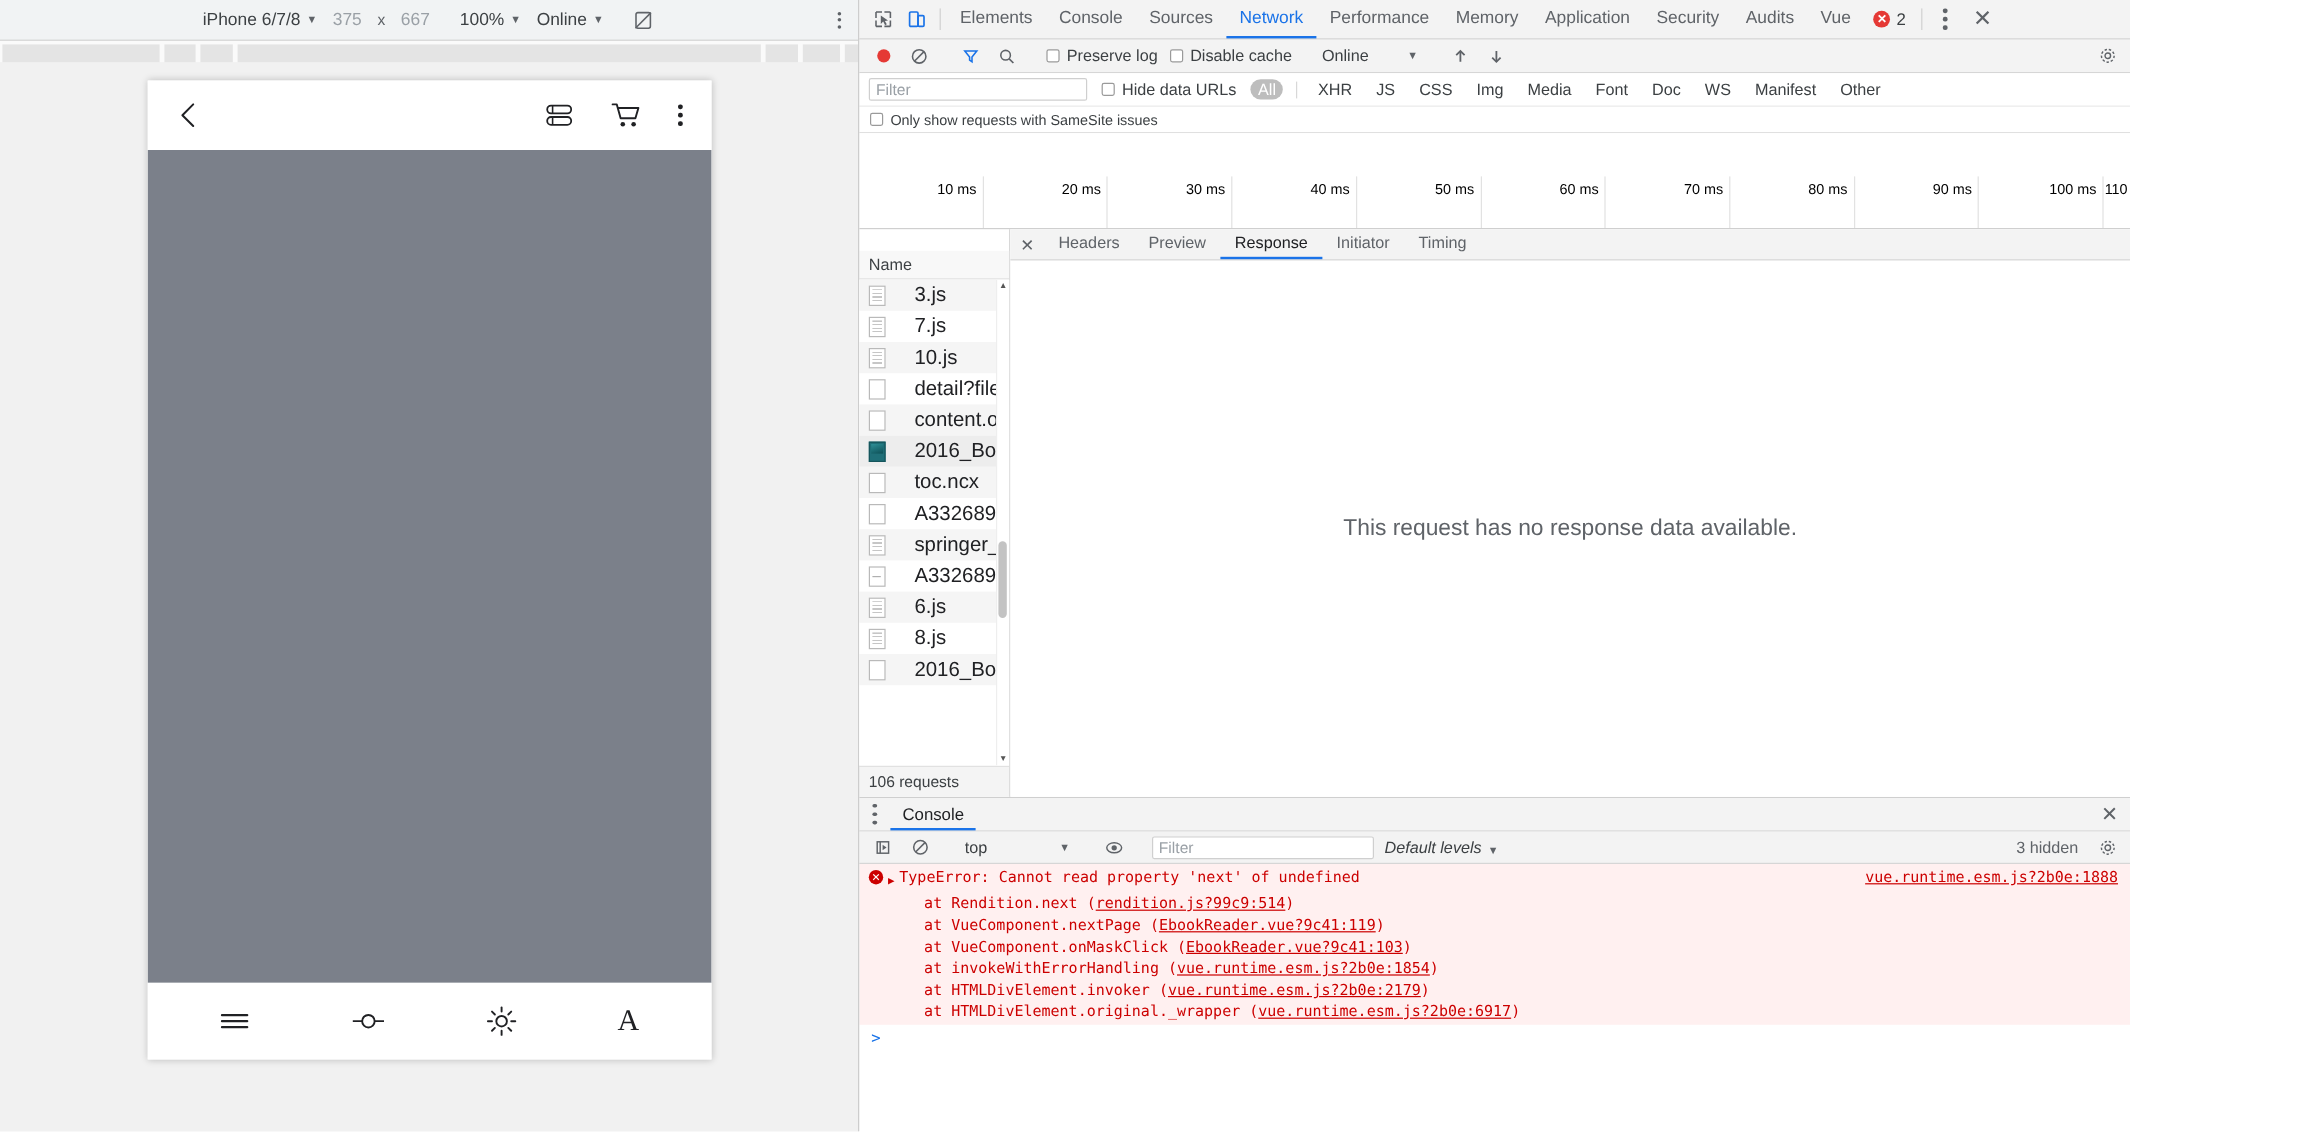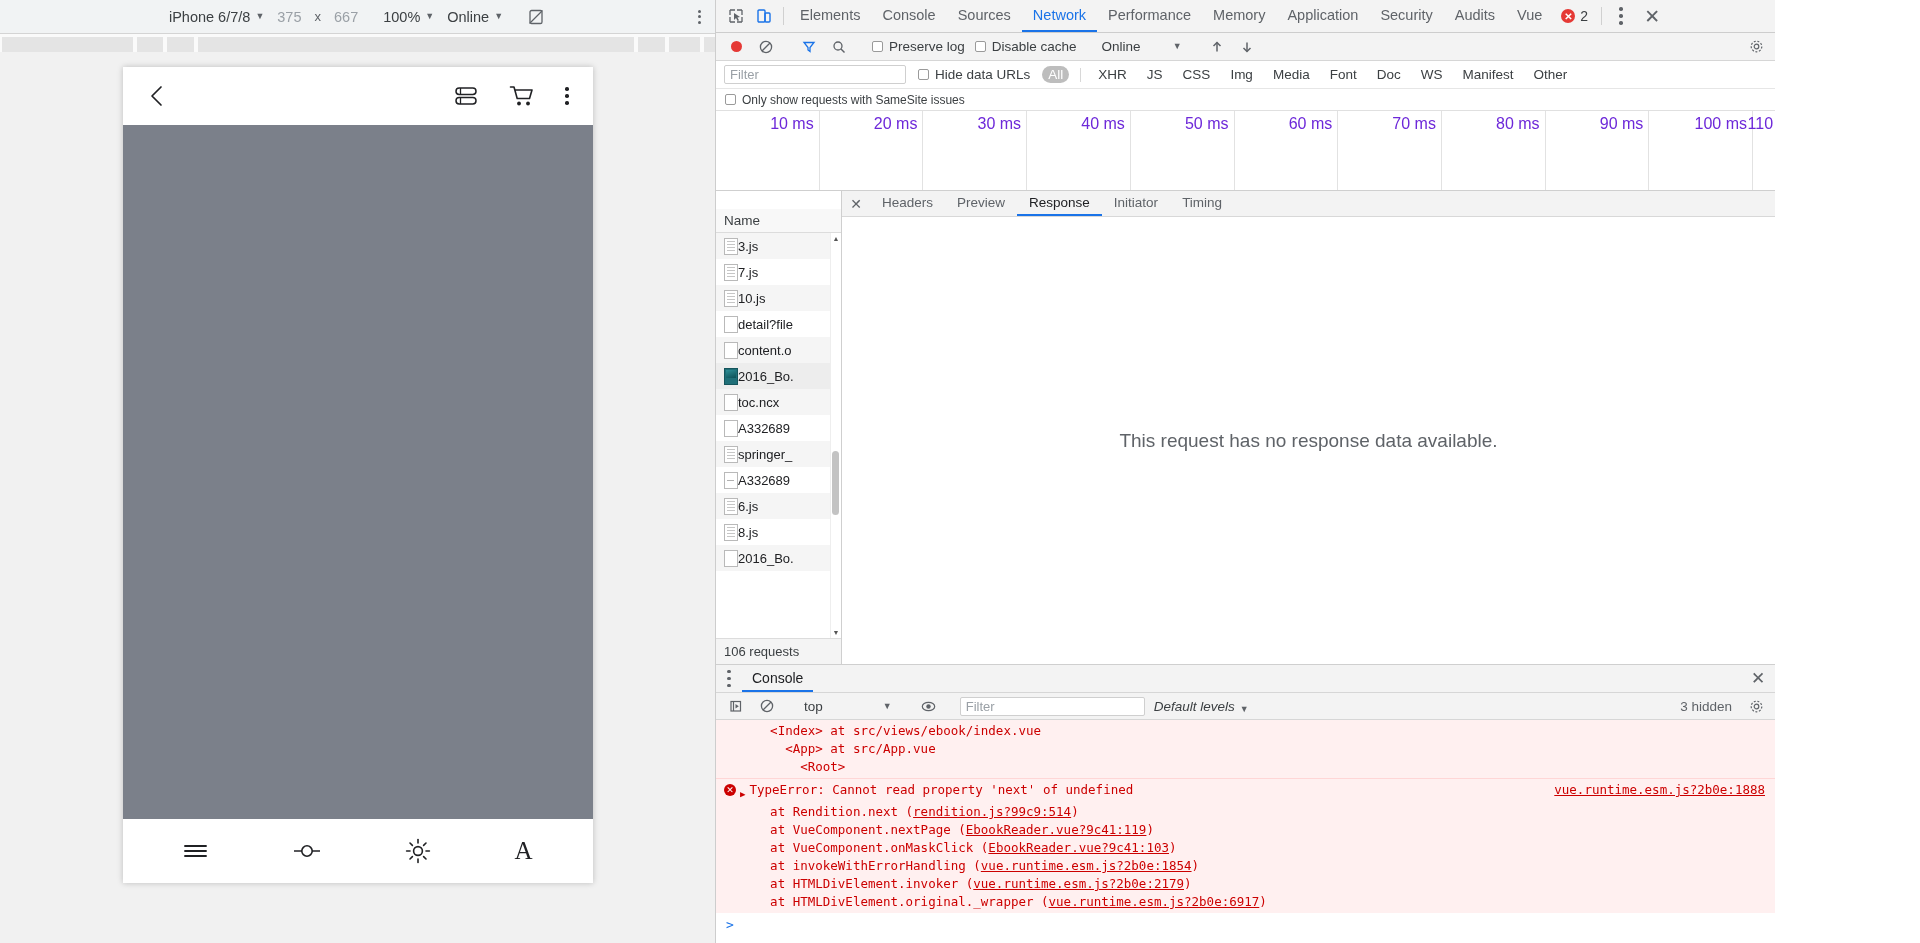--- a/index.html
+++ b/index.html
@@ -127,35 +127,35 @@
   .chip-sep { width:1px; height:14px; background:#d8d8d8; margin:0 3px; }
 
   .dt-samesite {
     height: 22px; flex: 0 0 22px; background:#fff; border-bottom:1px solid #e0e0e0;
     display:flex; align-items:center; gap:7px; padding: 0 9px; font-size:12px; color:#3c4043;
   }
 
   .dt-timeline { height: 80px; flex: 0 0 80px; background:#fff; border-bottom:1px solid #cfcfcf; display:flex; }
   .tl-cell {
     flex:1; border-right:1px solid #e2e2e2; position:relative;
-    font-size:16px; color:#6d28d9;
+    font-size:12px; color:#000000;margin-top:36px;
   }
   .tl-cell span { position:absolute; top:4px; right:5px; }
 
   .dt-split { flex: 1; display:flex; min-height:0; border-bottom:1px solid #cfcfcf; }
 
   .req-panel { width: 126px; flex: 0 0 126px; display:flex; flex-direction:column; border-right:1px solid #cfcfcf; }
   .req-head {
     height: 24px; flex:0 0 24px; background:#f8f8f8; border-bottom:1px solid #dcdcdc;
     display:flex; align-items:center; padding-left:8px; font-size:13.5px; color:#3c4043;margin-top:18px;
   }
   .req-list { flex:1; overflow:hidden; position:relative; background:#fff; }
   .req-row {
-    height: 26px; display:flex; align-items:center; gap:0; padding-left:8px;
-    font-size:13px; color:#202124; white-space:nowrap; cursor:pointer;
+    height: 26px; display:flex; align-items:center; gap:24px; padding-left:8px;
+    font-size:17px; color:#202124; white-space:nowrap; cursor:pointer;
   }
   .req-row:nth-child(odd) { background:#f5f5f5; }
   .req-row.sel { background:#ededed; }
   .fic { width:14px; height:17px; flex:0 0 14px; border:1px solid #b9b9b9; background:#fff; position:relative; }
   .fic.doc::after {
     content:""; position:absolute; left:2px; top:2px; right:2px; bottom:2px;
     background: repeating-linear-gradient(to bottom,#c6c6c6 0 1px,transparent 1px 3px);
   }
   .fic.img { background:#1f6f78; border-color:#15555c; }
   .fic.img::after {
@@ -628,25 +628,20 @@
         <span class="hidden-count">3 hidden</span>
         <div class="gear">
           <svg width="15" height="15" viewBox="0 0 15 15">
             <circle cx="7.5" cy="7.5" r="2.3" fill="none" stroke="#5f6368" stroke-width="1.2"></circle>
             <circle cx="7.5" cy="7.5" r="5.3" fill="none" stroke="#5f6368" stroke-width="1.2" stroke-dasharray="2 1.6"></circle>
           </svg>
         </div>
       </div>
 
       <div class="console-out">
-        <div class="err-block top">
-          <div class="err-line">    &lt;Index&gt; at src/views/ebook/index.vue</div>
-          <div class="err-line">      &lt;App&gt; at src/App.vue</div>
-          <div class="err-line">        &lt;Root&gt;</div>
-        </div>
 
         <div class="err-block">
           <div class="err-first">
             <span class="err-ic">✕</span>
             <span class="tri">▶</span>
             <span>TypeError: Cannot read property 'next' of undefined</span>
             <span style="flex:1"></span>
             <span class="u" style="font-size:12.5px;padding-right:10px">vue.runtime.esm.js?2b0e:1888</span>
           </div>
           <div class="err-line"><span>    at Rendition.next (</span><span class="u">rendition.js?99c9:514</span><span>)</span></div>

